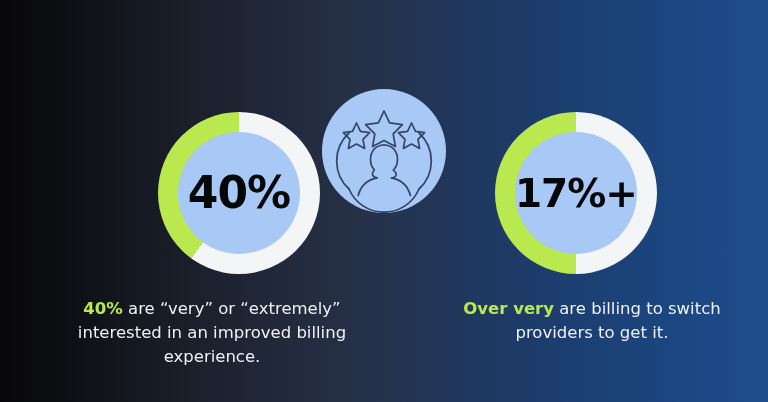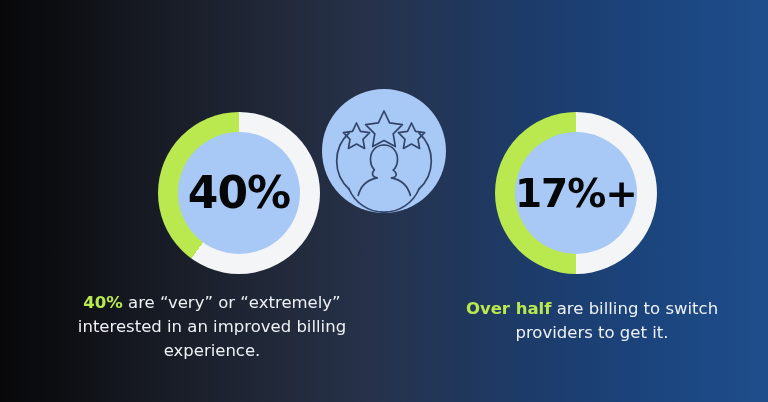--- a/index.html
+++ b/index.html
@@ -100,21 +100,21 @@
   .caption {
     position: absolute;
     color: #eef1f5;
     font-family: "DejaVu Sans", sans-serif;
     font-size: 16.5px;
     line-height: 1.45;
     text-align: center;
   }
   #caption-left {
     left: 28px;
-    top: 249px;
+    top: 255px;
     width: 300px;
   }
   #caption-right {
     left: 18px;
     top: 255px;
     width: 268px;
   }
   .caption .highlight {
     color: #b9e94f;
     font-weight: bold;
@@ -164,17 +164,17 @@
   <div class="stat-group" id="stat-right">
 
     <div class="donut" id="donut-right">
       <div class="donut-ring" style="background: conic-gradient(from 0deg, #f4f5f6 0deg 180deg, #b9e94f 180deg 360deg);"></div>
       <div class="donut-hole">
         <span class="donut-value">17%+</span>
       </div>
     </div>
 
     <div class="caption" id="caption-right">
-      <span class="highlight">Over half</span><span> are billing to switch providers to get it.</span>
+      <span class="highlight">Over very</span><span> are billing to switch providers to get it.</span>
     </div>
   </div>
 
 </div>
 
 </body></html>

